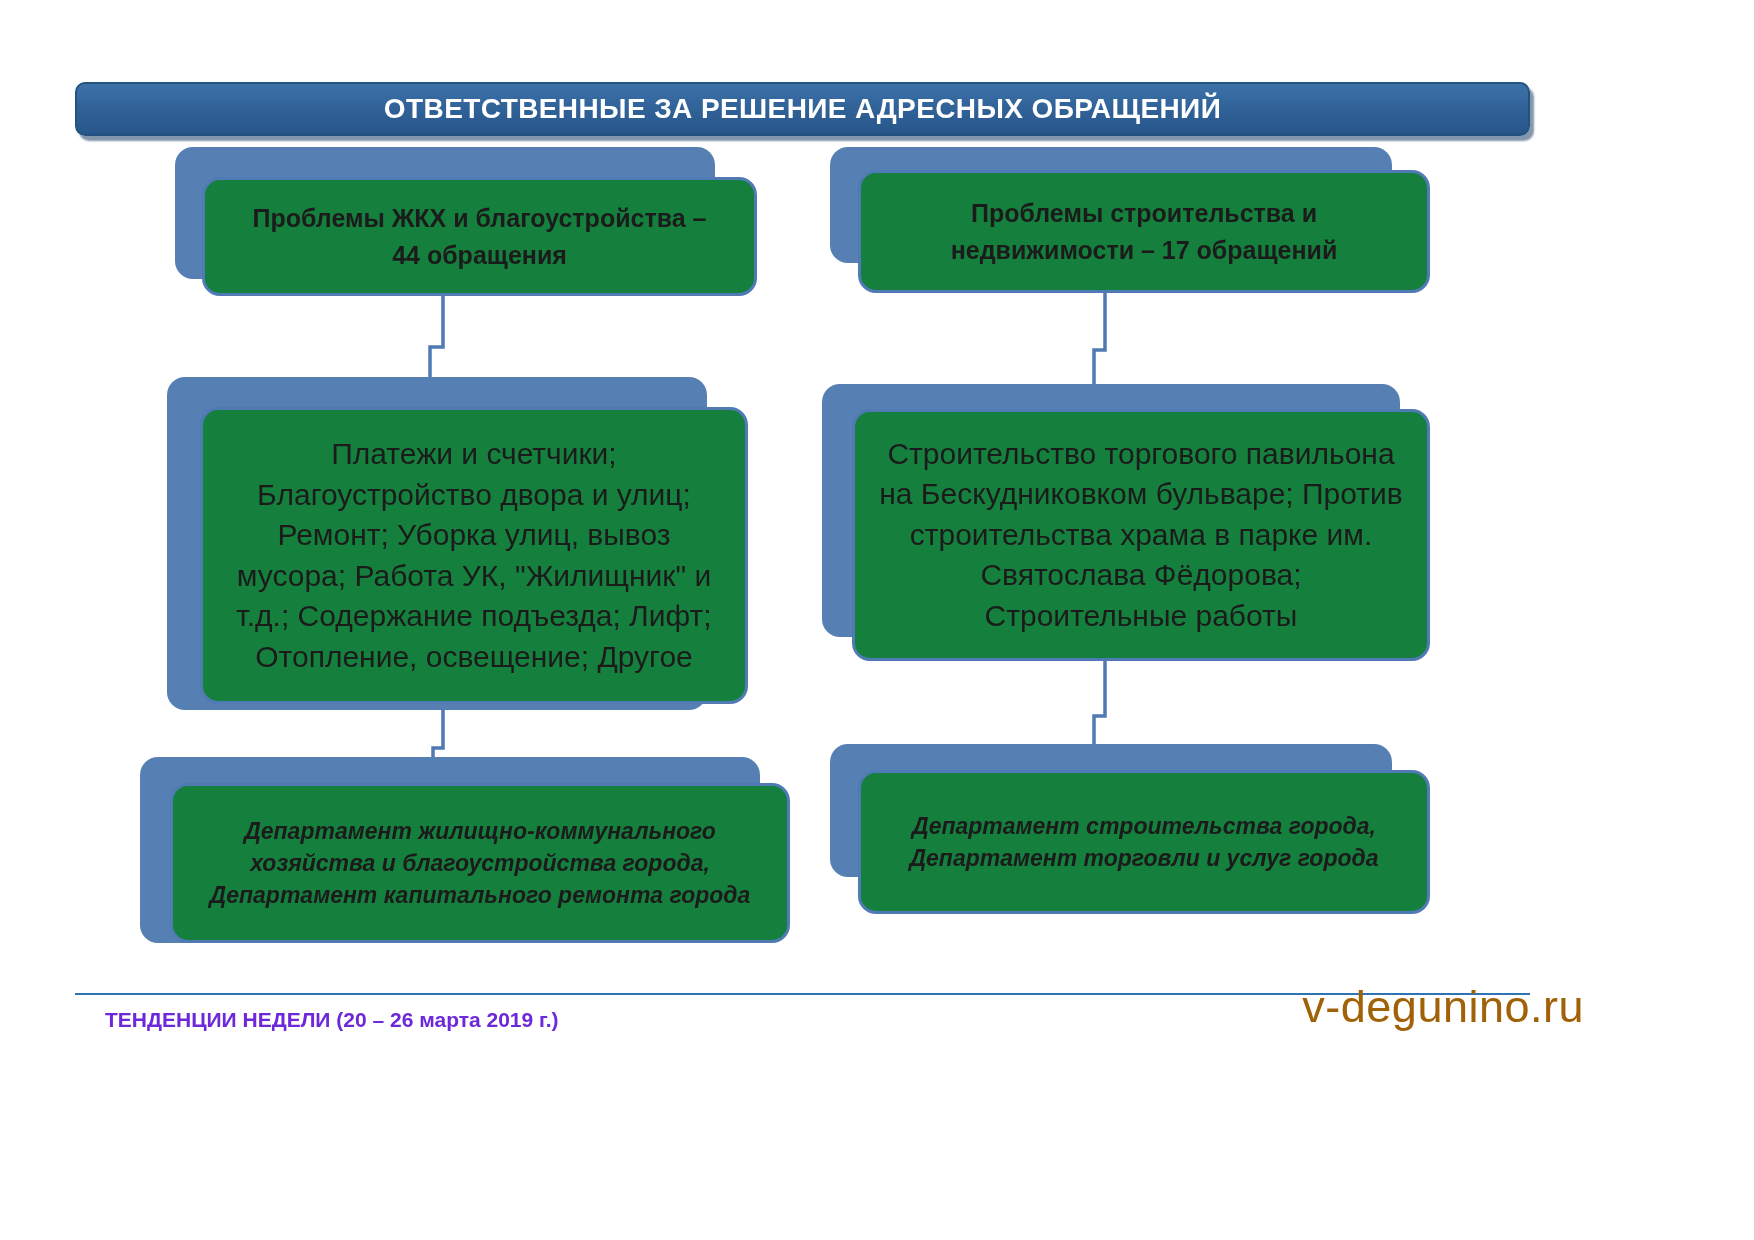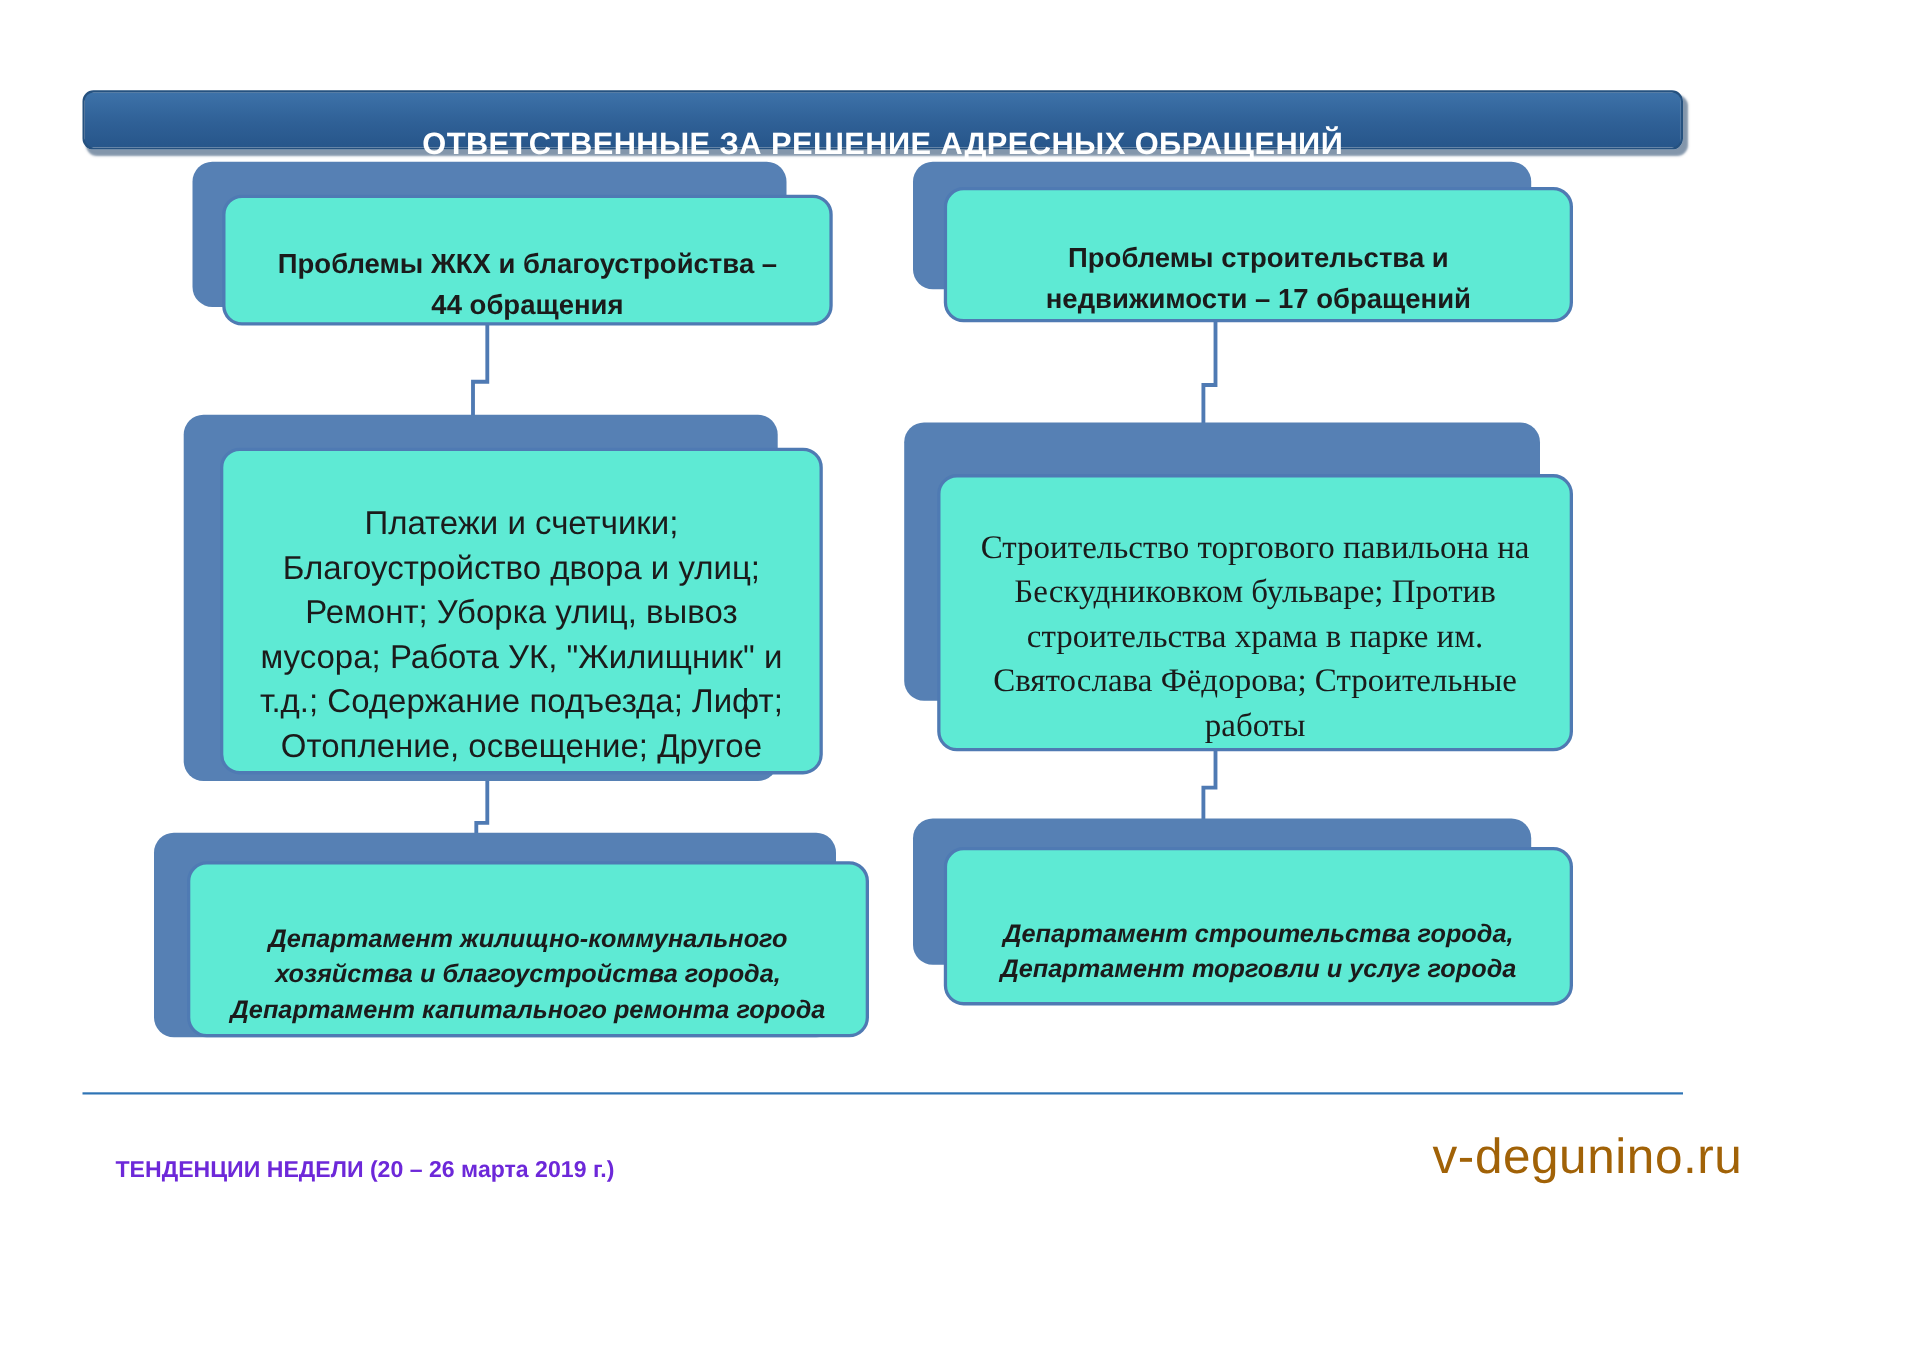--- a/index.html
+++ b/index.html
@@ -39,31 +39,31 @@
     pointer-events: none;
   }
   
   .box-blue {
     position: absolute;
     background: #5680b4;
     border-radius: 18px;
   }
   .box-light {
     position: absolute;
-    background: #5eead4;
+    background: #15803d;
     border: 3px solid #4f7ab3;
     border-radius: 18px;
     box-sizing: border-box;
     display: flex;
     align-items: center;
     justify-content: center;
     text-align: center;
     padding: 10px 24px;
   }
-  .bind-text { white-space: pre-line; margin-top: 44px; }
+  .bind-text { white-space: pre-line; }
   .txt-header { font-weight: bold; font-size: 25px; line-height: 1.45; }
   .txt-detail { font-size: 30px; line-height: 1.35; }
   .txt-resp   { font-weight: bold; font-style: italic; font-size: 23px; line-height: 1.4; }
   
   .footer-line {
     position: absolute;
     left: 75px; top: 993px;
     width: 1455px; height: 0;
     border-top: 2px solid #2e74b5;
   }
@@ -115,21 +115,21 @@
 Департамент капитального ремонта города</div>
   </div>
 
   <div class="box-blue" style="left:830px; top:147px; width:562px; height:116px;"></div>
   <div class="box-light" style="left:858px; top:170px; width:572px; height:123px;">
     <div class="txt-header bind-text">Проблемы строительства и
 недвижимости – 17 обращений</div>
   </div>
 
   <div class="box-blue" style="left:822px; top:384px; width:578px; height:253px;"></div>
-  <div class="box-light" style="left:852px; top:431px; width:578px; height:252px;font-family:Liberation Serif, serif;">
+  <div class="box-light" style="left:852px; top:409px; width:578px; height:252px;">
     <div class="txt-detail bind-text">Строительство торгового павильона на Бескудниковком бульваре; Против строительства храма в парке им. Святослава Фёдорова; Строительные работы</div>
   </div>
 
   <div class="box-blue" style="left:830px; top:744px; width:562px; height:133px;"></div>
   <div class="box-light" style="left:858px; top:770px; width:572px; height:144px;">
     <div class="txt-resp bind-text">Департамент строительства города,
 Департамент торговли и услуг города</div>
   </div>
 
   <div class="footer-line"></div>

